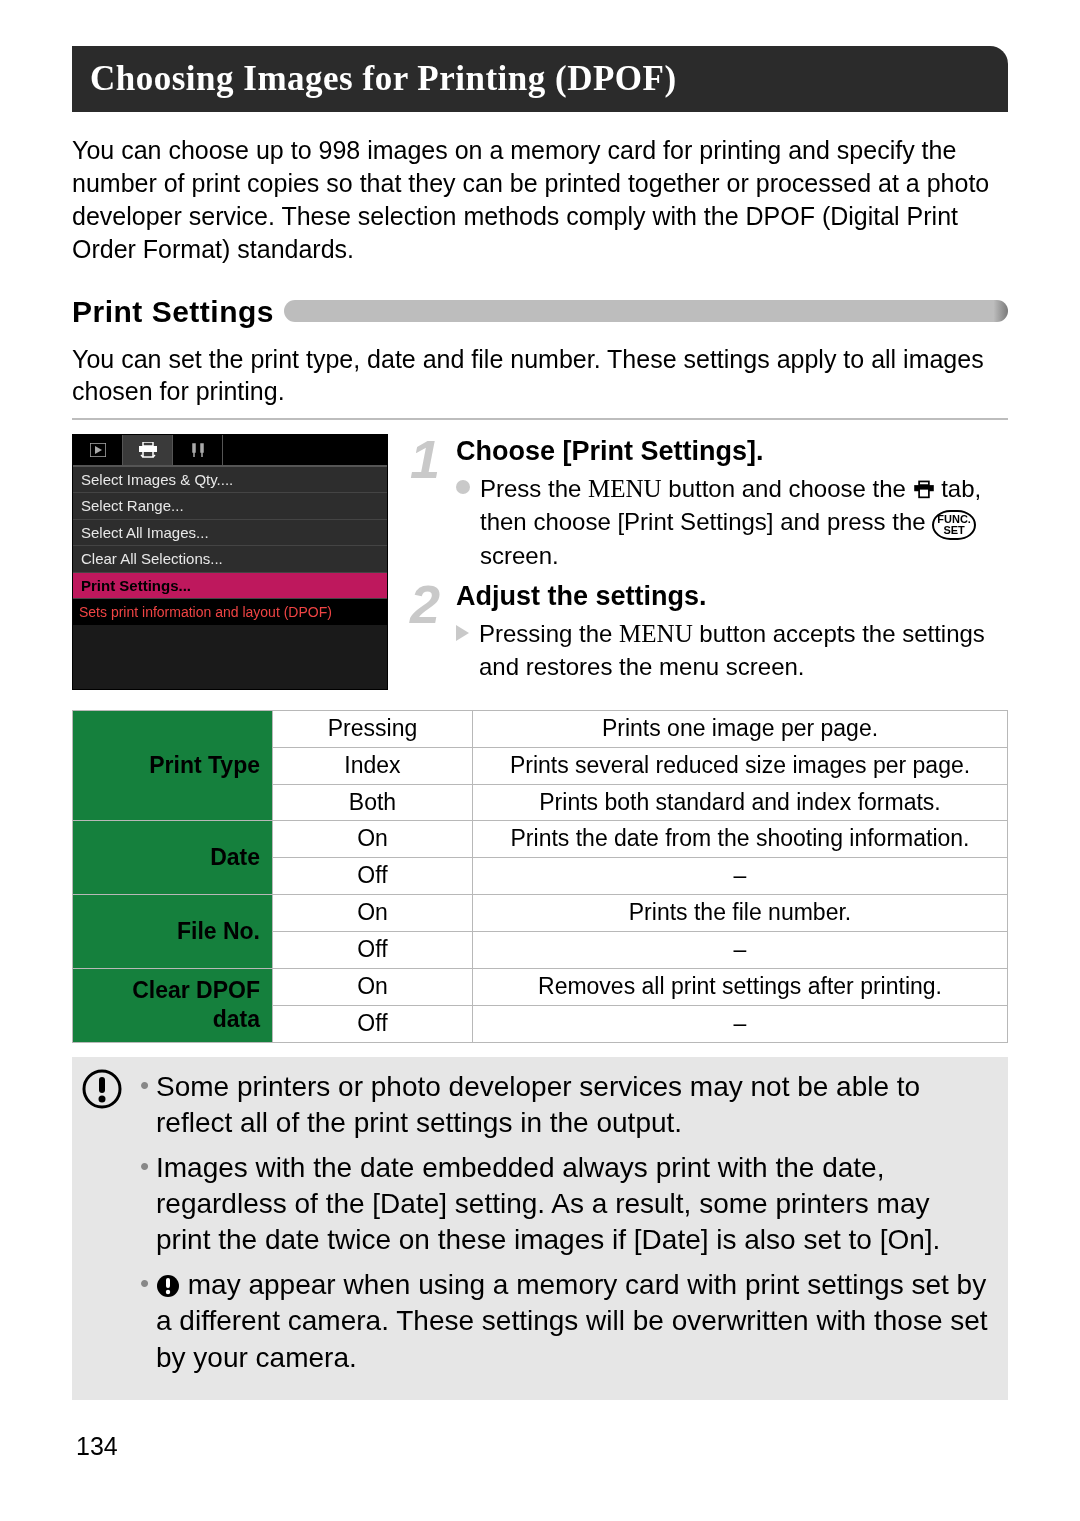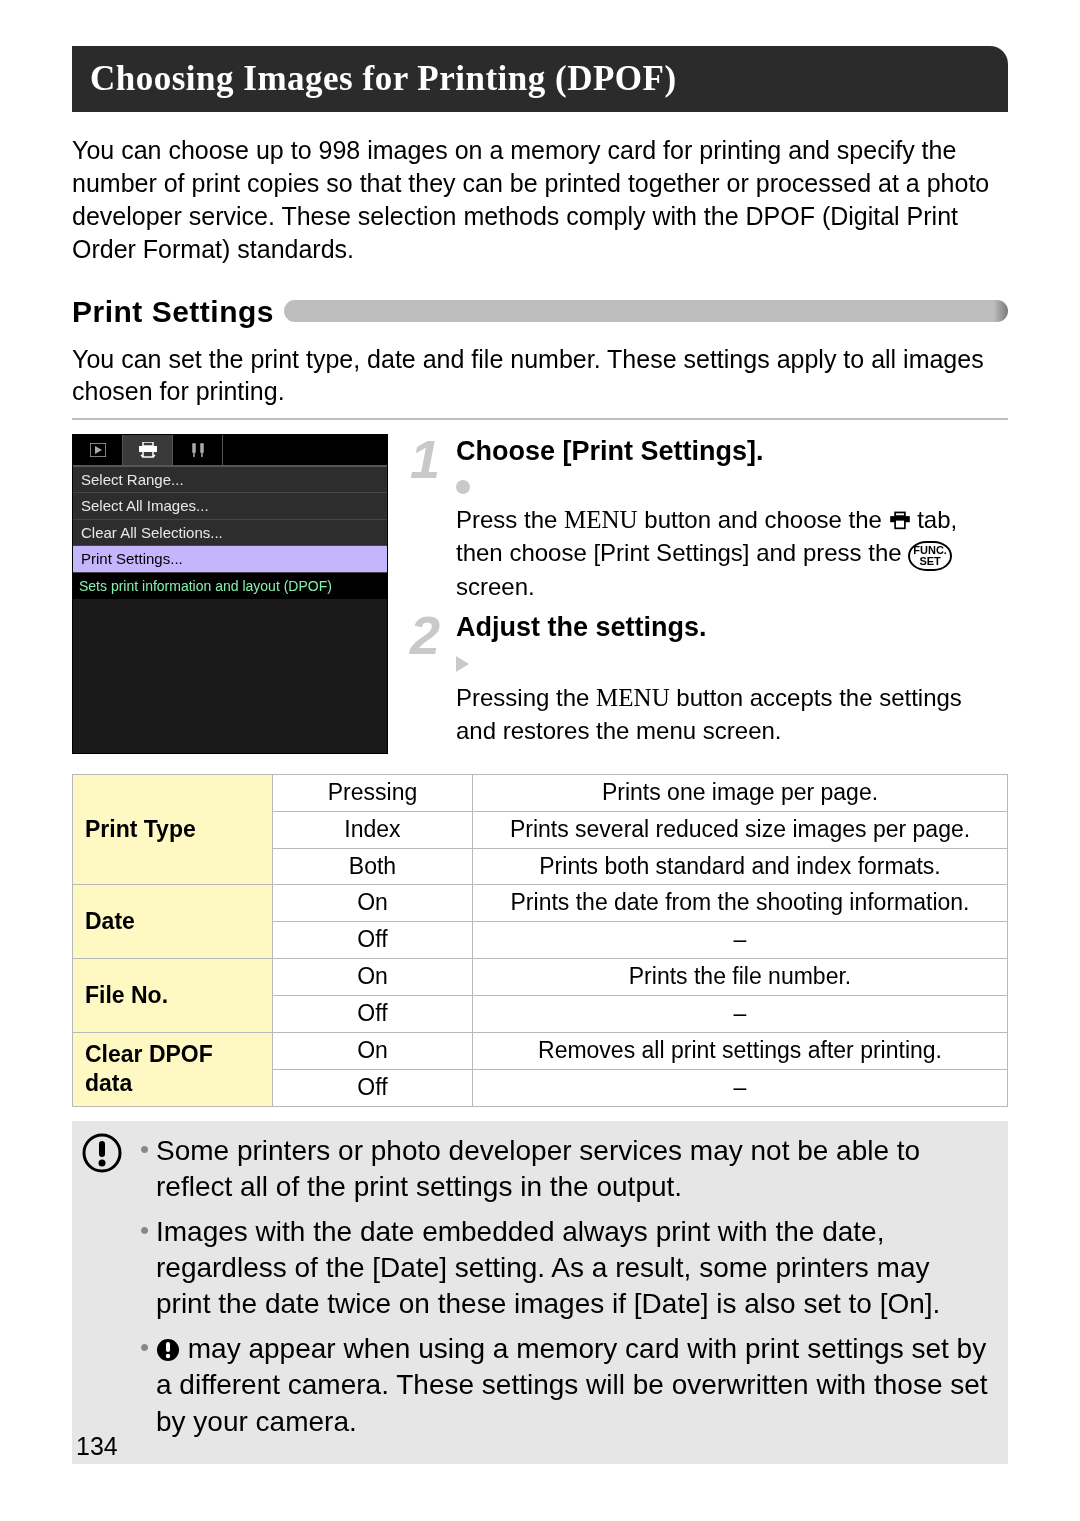--- a/index.html
+++ b/index.html
@@ -87,26 +87,27 @@
     color: #aaa;
   }
   .cam-tab.active { background: #3a3a3a; color: #fff; }
   .cam-item {
     padding: 3px 8px;
     border-bottom: 1px solid #444;
     background: #2d2d2d;
     font-size: 15px;
   }
   .cam-item.sel {
-    background: #c4b5fd;
+    background: #be185d;
     color: #000;
+    font-weight: bold;
   }
   .cam-footer {
     background: #000;
-    color: #86efac;
+    color: #ef4444;
     font-size: 14px;
     padding: 4px 6px;
   }
 
   
   .steps { flex: 1; }
   .step { position: relative; margin-bottom: 8px; }
   .step-num {
     position: absolute;
     left: -8px;
@@ -125,21 +126,20 @@
   }
   .step-body {
     position: relative;
     padding-left: 38px;
     margin-top: 4px;
   }
   .bullet-line {
     display: flex;
     gap: 10px;
     margin-top: 2px;
-    flex-direction: column;
   }
   .bullet-dot {
     width: 14px; height: 14px;
     background: #c9c9c9;
     border-radius: 50%;
     margin-top: 7px;
     flex-shrink: 0;
   }
   .bullet-arrow {
     width: 0; height: 0;
@@ -193,23 +193,23 @@
     border-collapse: collapse;
     margin-top: 20px;
     font-size: 23px;
   }
   .tbl td {
     border: 1px solid #b8b8b8;
     padding: 3px 12px;
     text-align: center;
   }
   .tbl .rh {
-    background: #fef9c3;
+    background: #15803d;
     font-weight: bold;
-    text-align: left;
+    text-align: right;
     vertical-align: middle;
   }
   .tbl .opt {
     text-align: center;
     width: 140px;
   }
   .tbl td:first-child { width: 200px; }
   .tbl td.desc { border-left: 1px solid #b8b8b8; }
 
   
@@ -276,20 +276,21 @@
             <rect x="4" y="8" width="10" height="7" fill="none" stroke="#fff" stroke-width="1.5"></rect>
             <path d="M4 15 L2 13 M14 15 L16 13" stroke="#fff" stroke-width="1.5"></path>
           </svg>
       </div>
       <div class="cam-tab">
         <svg width="16" height="16" viewBox="0 0 16 16">
             <path d="M3 2 L5 2 L5 10 L3 10 Z M11 2 L13 2 L13 10 L11 10 Z M4 10 L4 15 M12 10 L12 15" stroke="#aaa" stroke-width="1.5" fill="#aaa"></path>
           </svg>
       </div>
     </div>
+    <div class="cam-item">Select Images &amp; Qty....</div>
     <div class="cam-item">Select Range...</div>
     <div class="cam-item">Select All Images...</div>
     <div class="cam-item">Clear All Selections...</div>
     <div class="cam-item sel">Print Settings...</div>
     <div class="cam-footer">Sets print information and layout (DPOF)</div>
   </div>
 
   <div class="steps">
     <div class="step">
       <div class="step-num">1</div>

